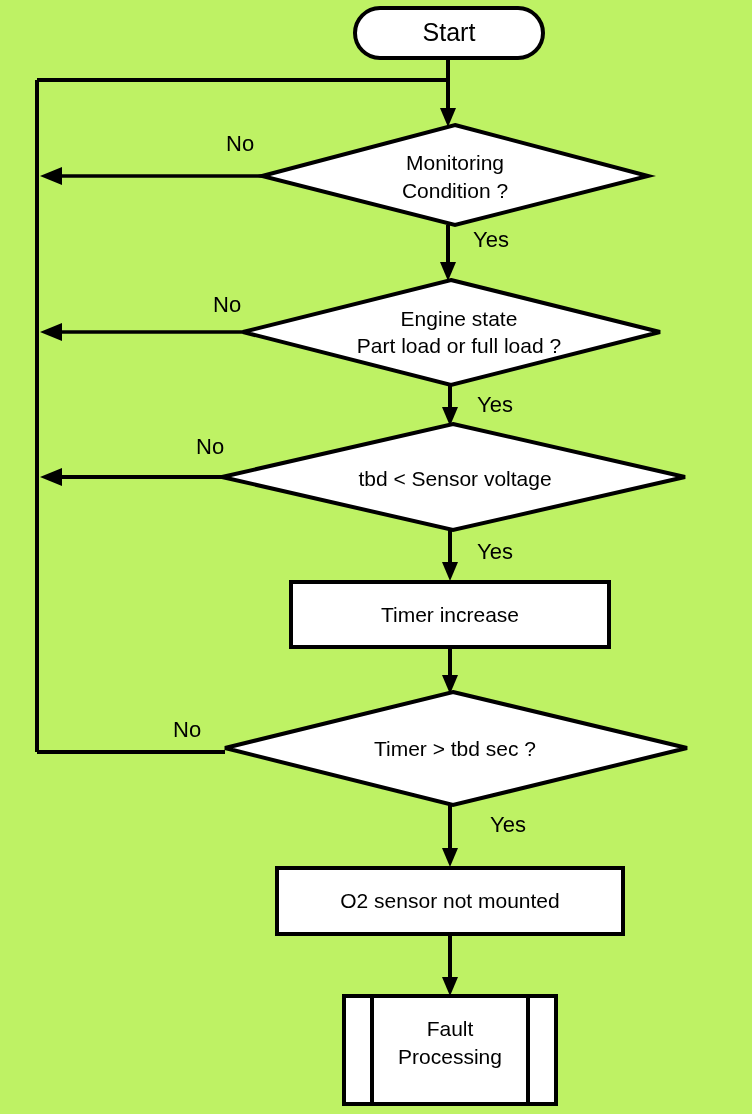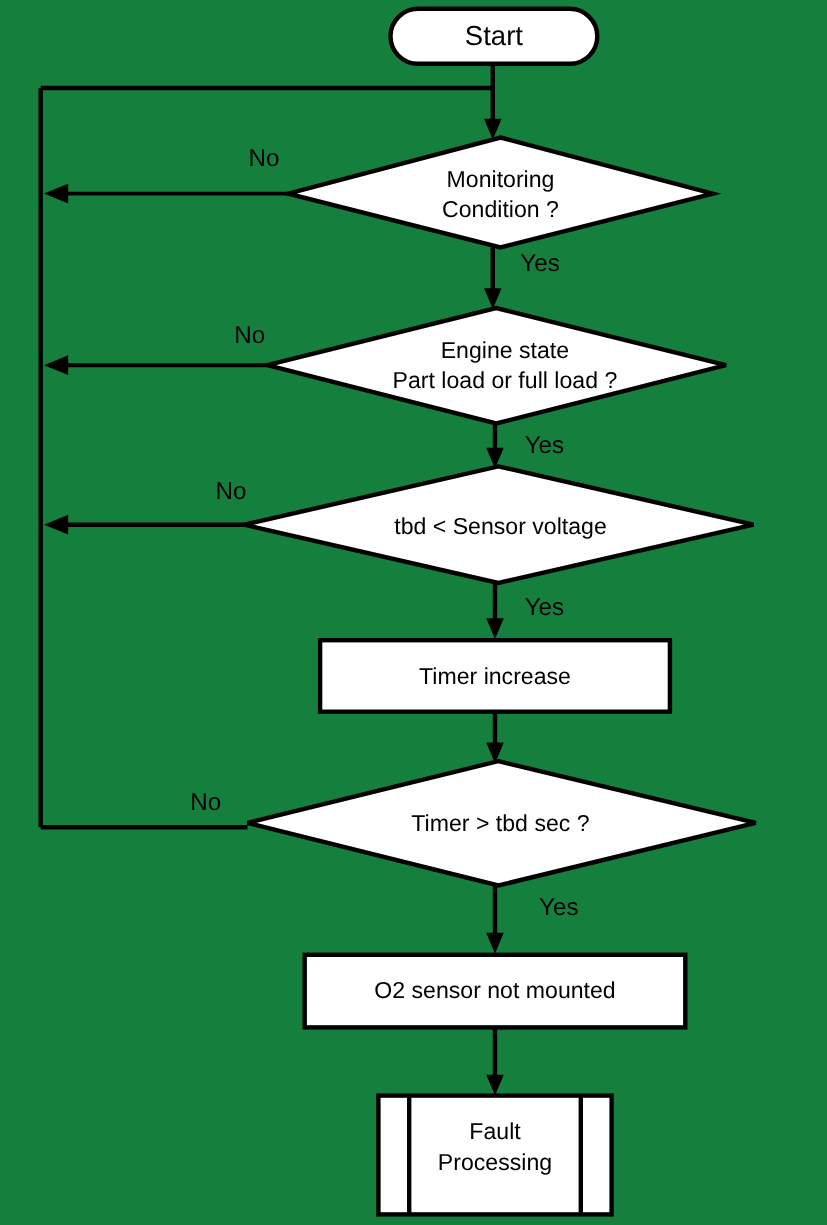--- a/index.html
+++ b/index.html
@@ -10,21 +10,21 @@
   body {
     width: 752px;
     height: 1114px;
     overflow: hidden;
     font-family: "Liberation Sans", sans-serif;
   }
   #flowchart-root {
     position: relative;
     width: 752px;
     height: 1114px;
-    background: #15803d;
+    background: #bef264;
   }
   svg.chart-canvas {
     display: block;
     width: 752px;
     height: 1114px;
   }
   .shape-stroke {
     fill: #ffffff;
     stroke: #000000;
     stroke-width: 4;

